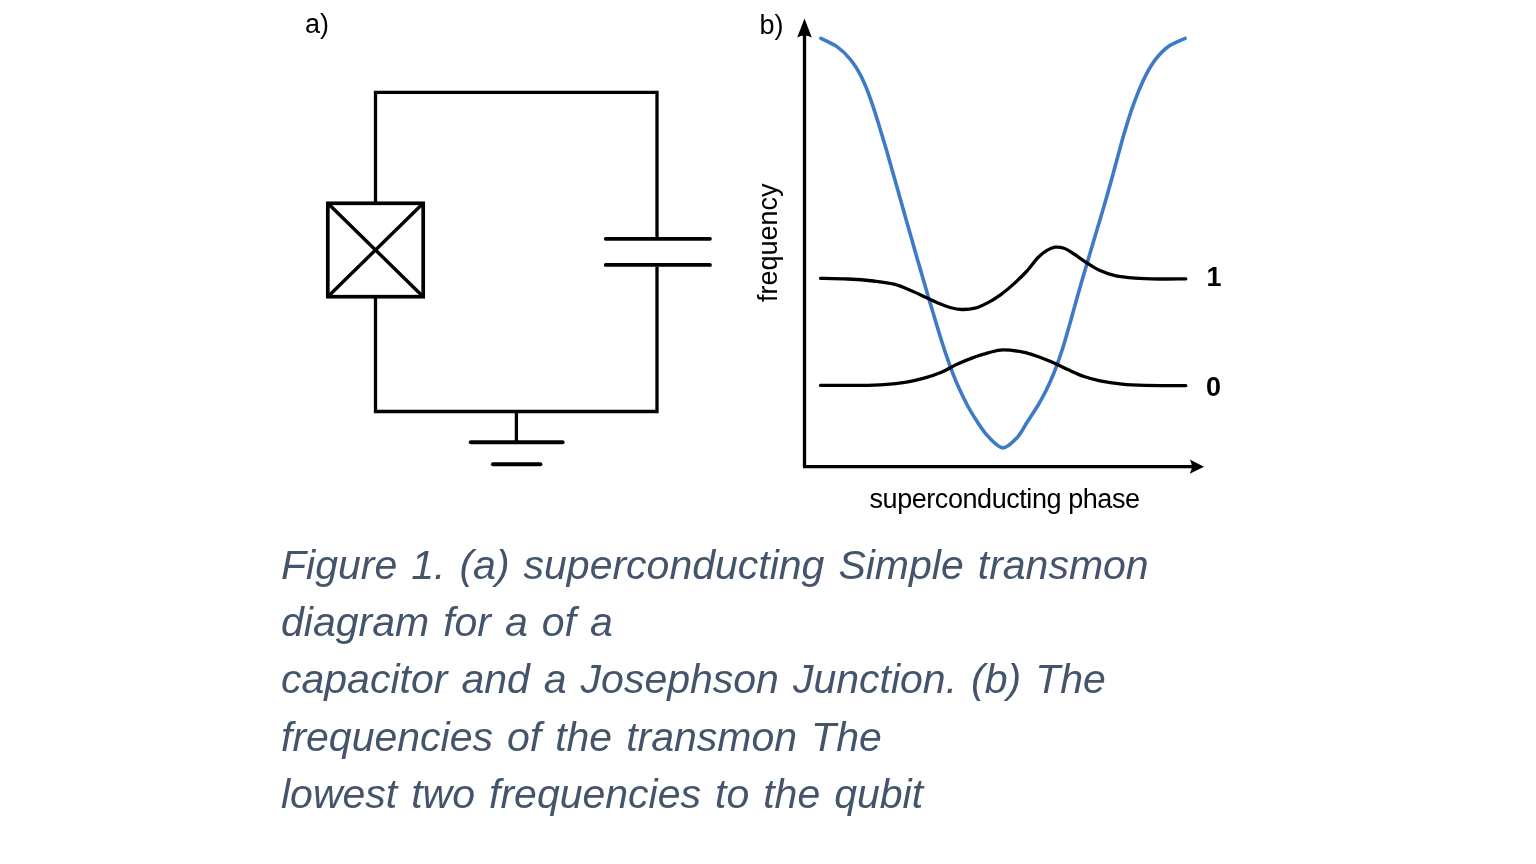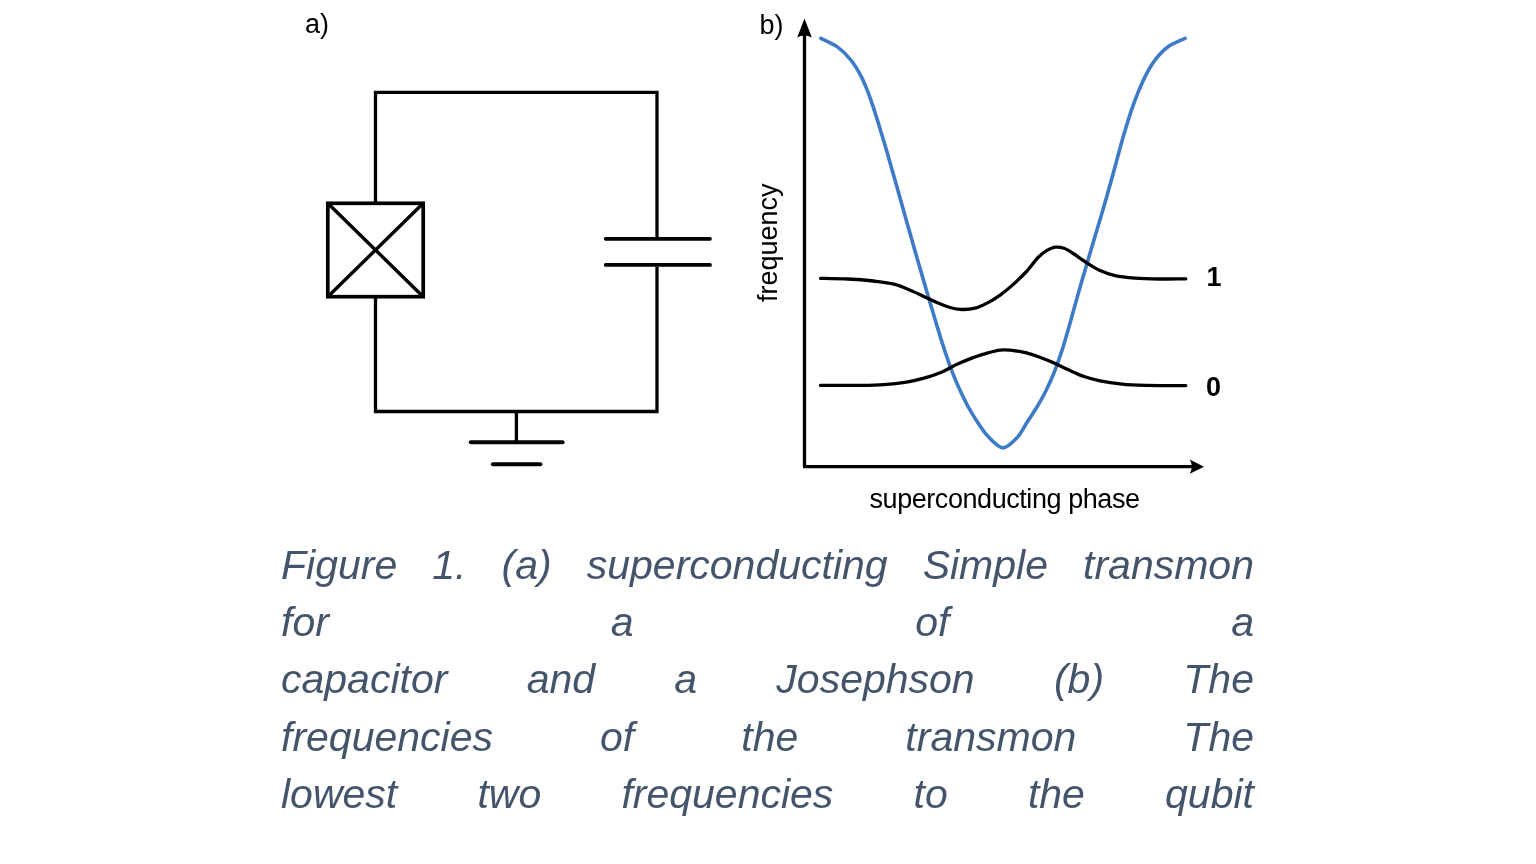--- a/index.html
+++ b/index.html
@@ -1,20 +1,20 @@
 <!DOCTYPE html>
 <html><head>
 <meta charset="utf-8">
 <style>
   html,body{margin:0;padding:0;background:#ffffff;width:1536px;height:864px;overflow:hidden;}
   #stage{position:relative;width:1536px;height:864px;background:#fff;font-family:"Liberation Sans",sans-serif;}
   #fig{position:absolute;left:0;top:0;}
   #caption{position:absolute;left:281px;top:536.6px;width:973px;color:#44546A;
     font-family:"Liberation Sans",sans-serif;font-style:italic;font-size:41px;line-height:57.4px;}
-  .cl{display:flex;justify-content:space-between;white-space:nowrap;}
+  .cl{display:flex;white-space:nowrap;gap:14px;}
 </style>
 </head>
 <body>
 <div id="stage">
 <svg id="fig" width="1536" height="532" viewBox="0 0 1536 532">
 
   <text x="305" y="33" font-size="27" fill="#000">a)</text>
 
   <g stroke="#000" stroke-width="3.3" fill="none">
     <path d="M375.5,203 V92.3 H657 V237 M657,266.7 V411.5 H375.5 V297"></path>
@@ -61,30 +61,32 @@
 <div id="caption">
   <div class="cl">
         <span>Figure</span>
         <span>1.</span>
         <span>(a)</span>
         <span>superconducting</span>
         <span>Simple</span>
         <span>transmon</span>
       </div>
   <div class="cl">
+        <span>diagram</span>
         <span>for</span>
         <span>a</span>
         <span>of</span>
         <span>a</span>
       </div>
   <div class="cl">
         <span>capacitor</span>
         <span>and</span>
         <span>a</span>
         <span>Josephson</span>
+        <span>Junction.</span>
         <span>(b)</span>
         <span>The</span>
       </div>
   <div class="cl">
         <span>frequencies</span>
         <span>of</span>
         <span>the</span>
         <span>transmon</span>
         <span>The</span>
       </div>

